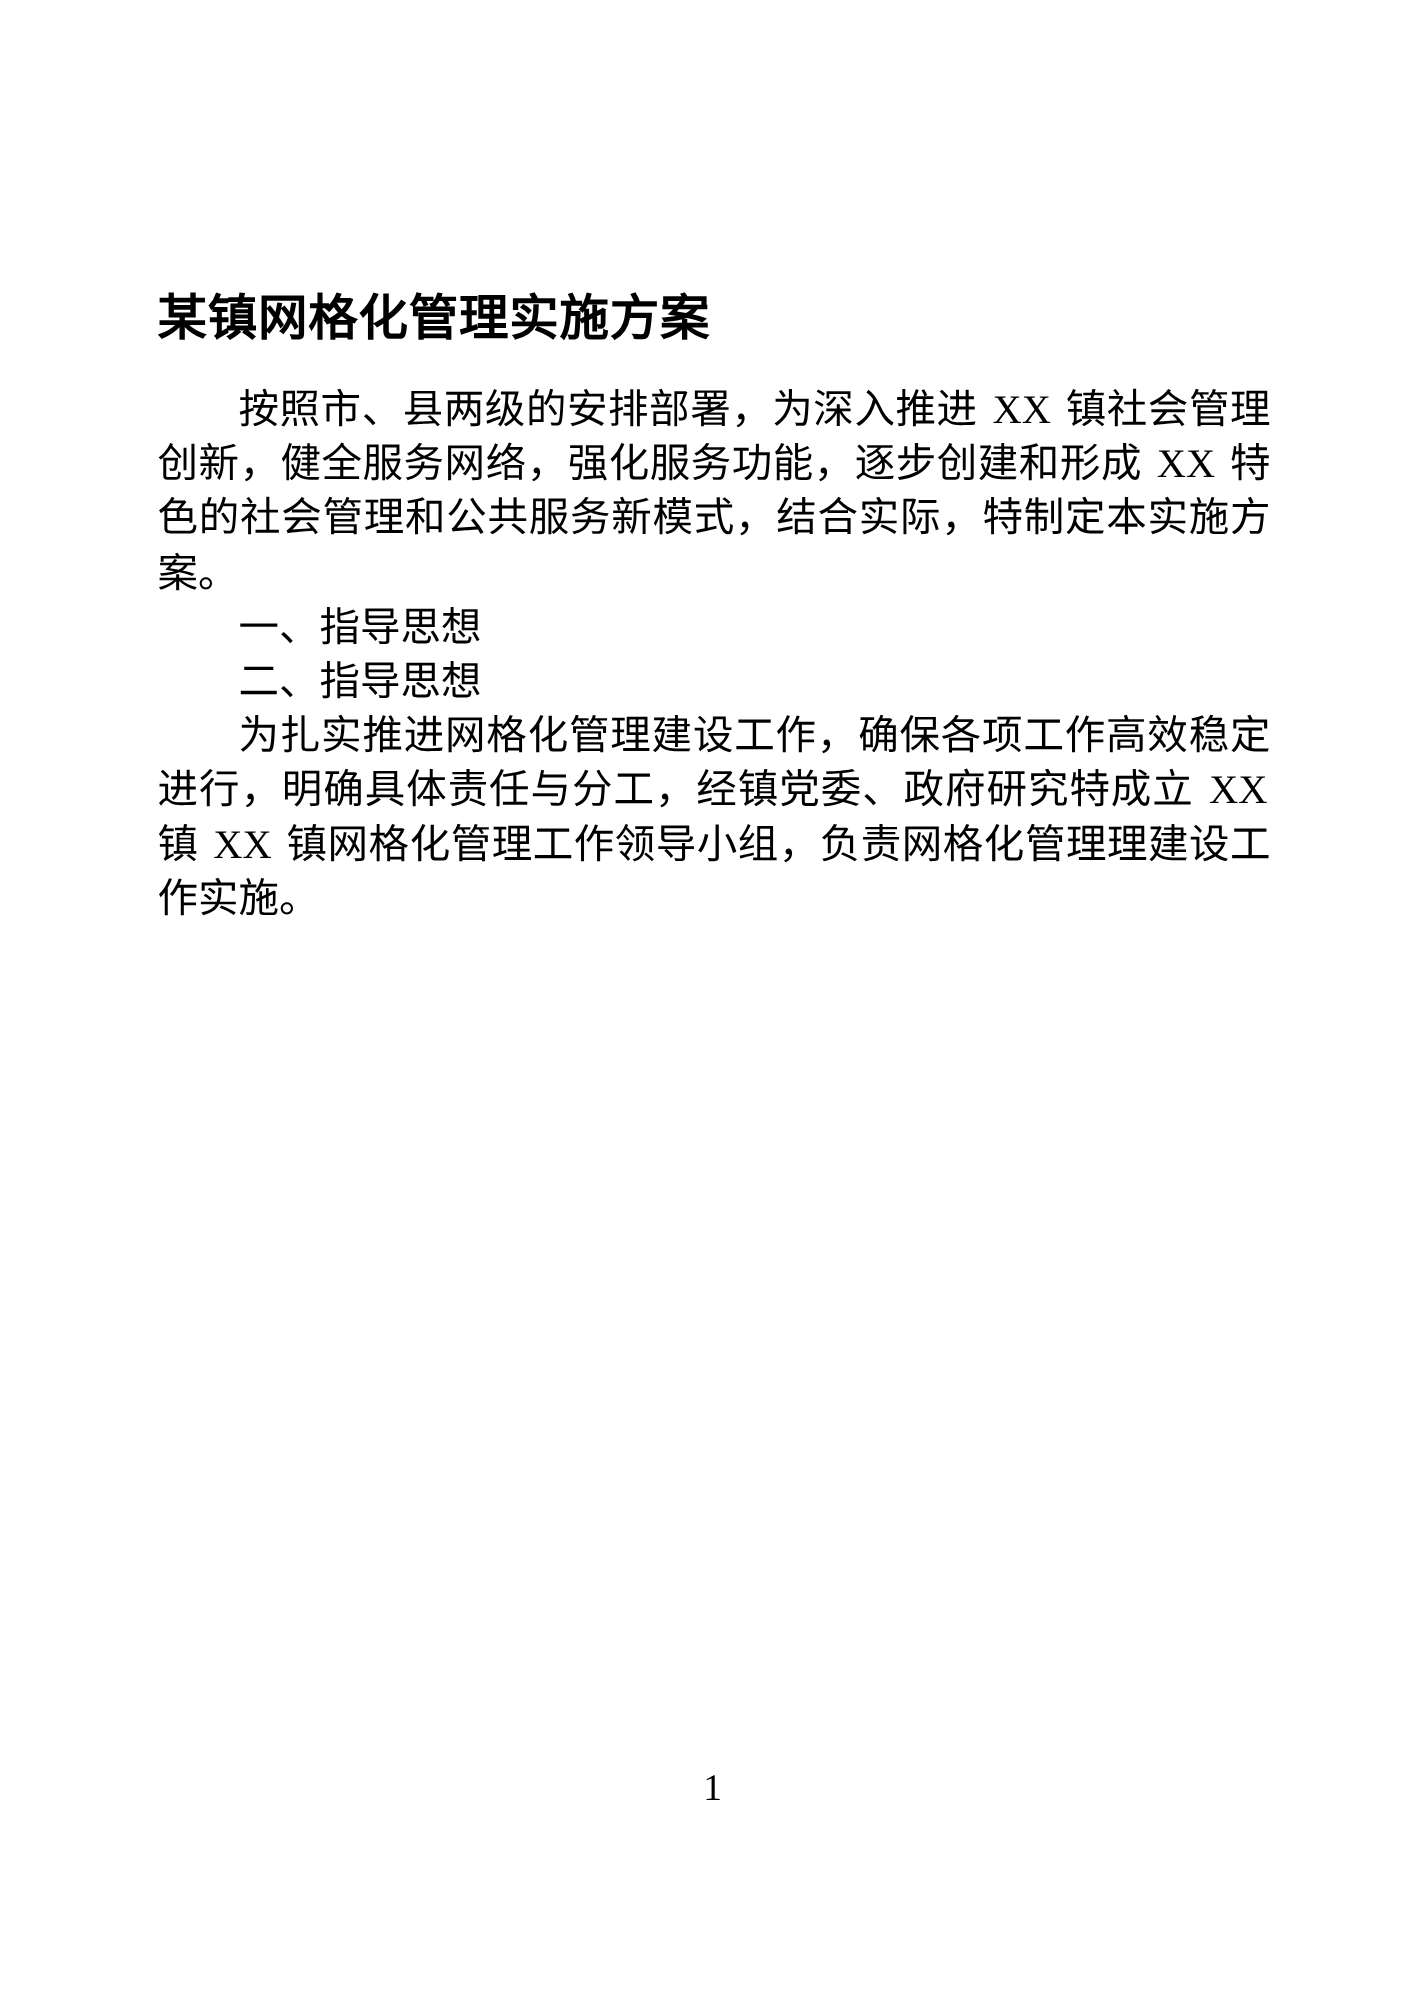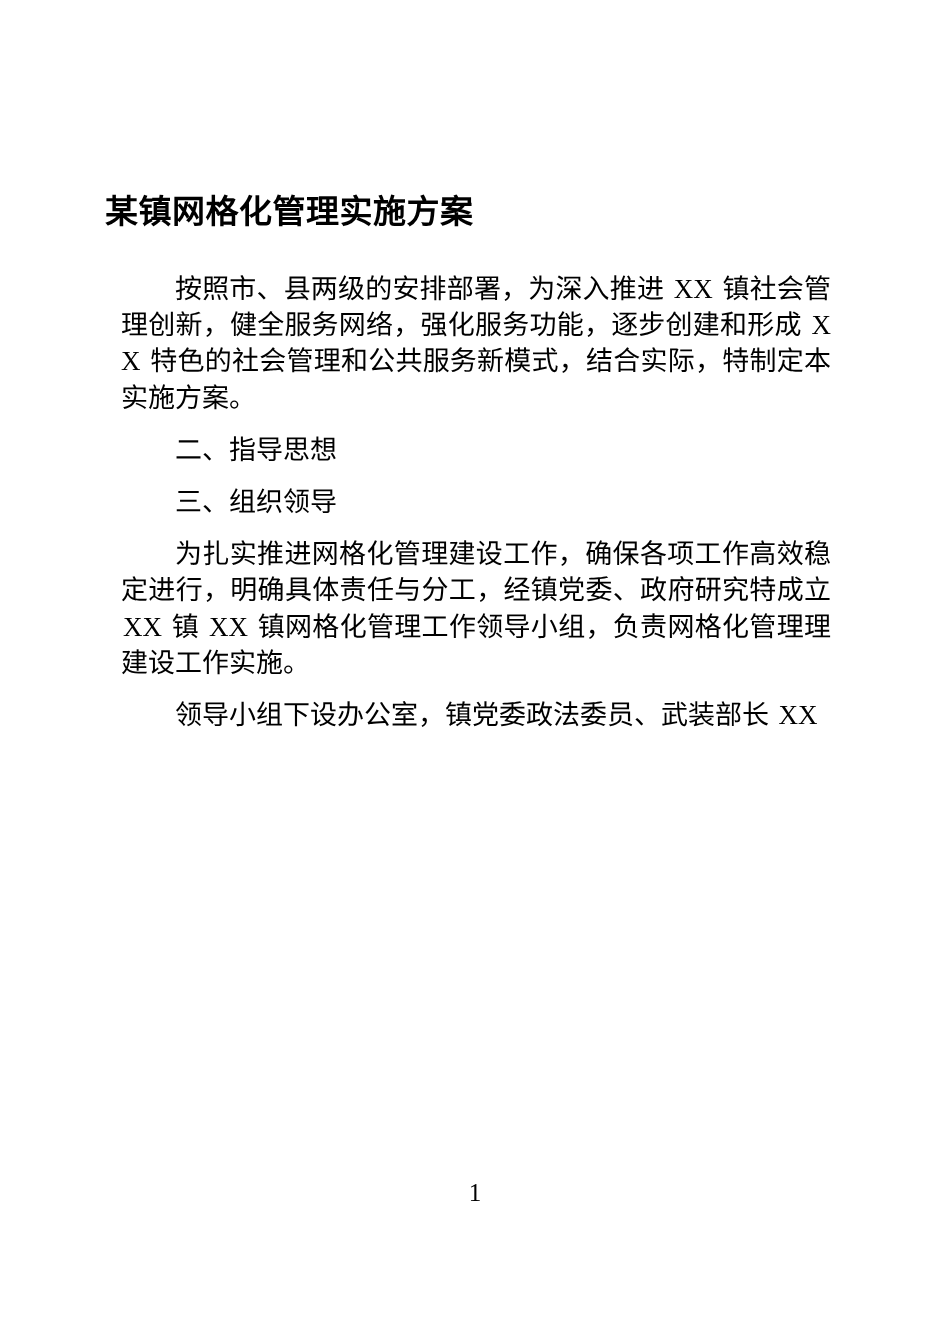--- a/index.html
+++ b/index.html
@@ -44,21 +44,21 @@
 
   
   .body-block {
     position: absolute;
     left: 105px;
     top: 255px;
     width: 742px;
   }
 
   .para {
-    margin: 16px;
+    margin: 0;
     font-size: 27px;
     line-height: 36.2px;
     text-align: justify;
     text-justify: inter-ideograph;
     text-indent: 54px;
     font-weight: 400;
     letter-spacing: 0px;
     font-family: "Liberation Sans", "DejaVu Sans", sans-serif;
     word-break: break-all;
   }
@@ -92,28 +92,27 @@
 <body>
 
 <div class="page">
 
   <h1 class="doc-title">某镇网格化管理实施方案</h1>
 
   <div class="body-block">
 
     <p class="para">按照市、县两级的安排部署，为深入推进 <span class="lat">XX</span> 镇社会管理创新，健全服务网络，强化服务功能，逐步创建和形成 <span class="lat">XX</span> 特色的社会管理和公共服务新模式，结合实际，特制定本实施方案。</p>
 
+    <p class="para heading">一、指导思想</p>
 
 
     <p class="para heading">二、指导思想</p>
 
 
-    <p class="para heading">三、组织领导</p>
 
     <p class="para">为扎实推进网格化管理建设工作，确保各项工作高效稳定进行，明确具体责任与分工，经镇党委、政府研究特成立 <span class="lat">XX</span> 镇 <span class="lat">XX</span> 镇网格化管理工作领导小组，负责网格化管理理建设工作实施。</p>
 
-    <p class="para">领导小组下设办公室，镇党委政法委员、武装部长 <span class="lat">XX</span></p>
 
   </div>
 
   <div class="page-number">1</div>
 
 </div>
 
 </body></html>

